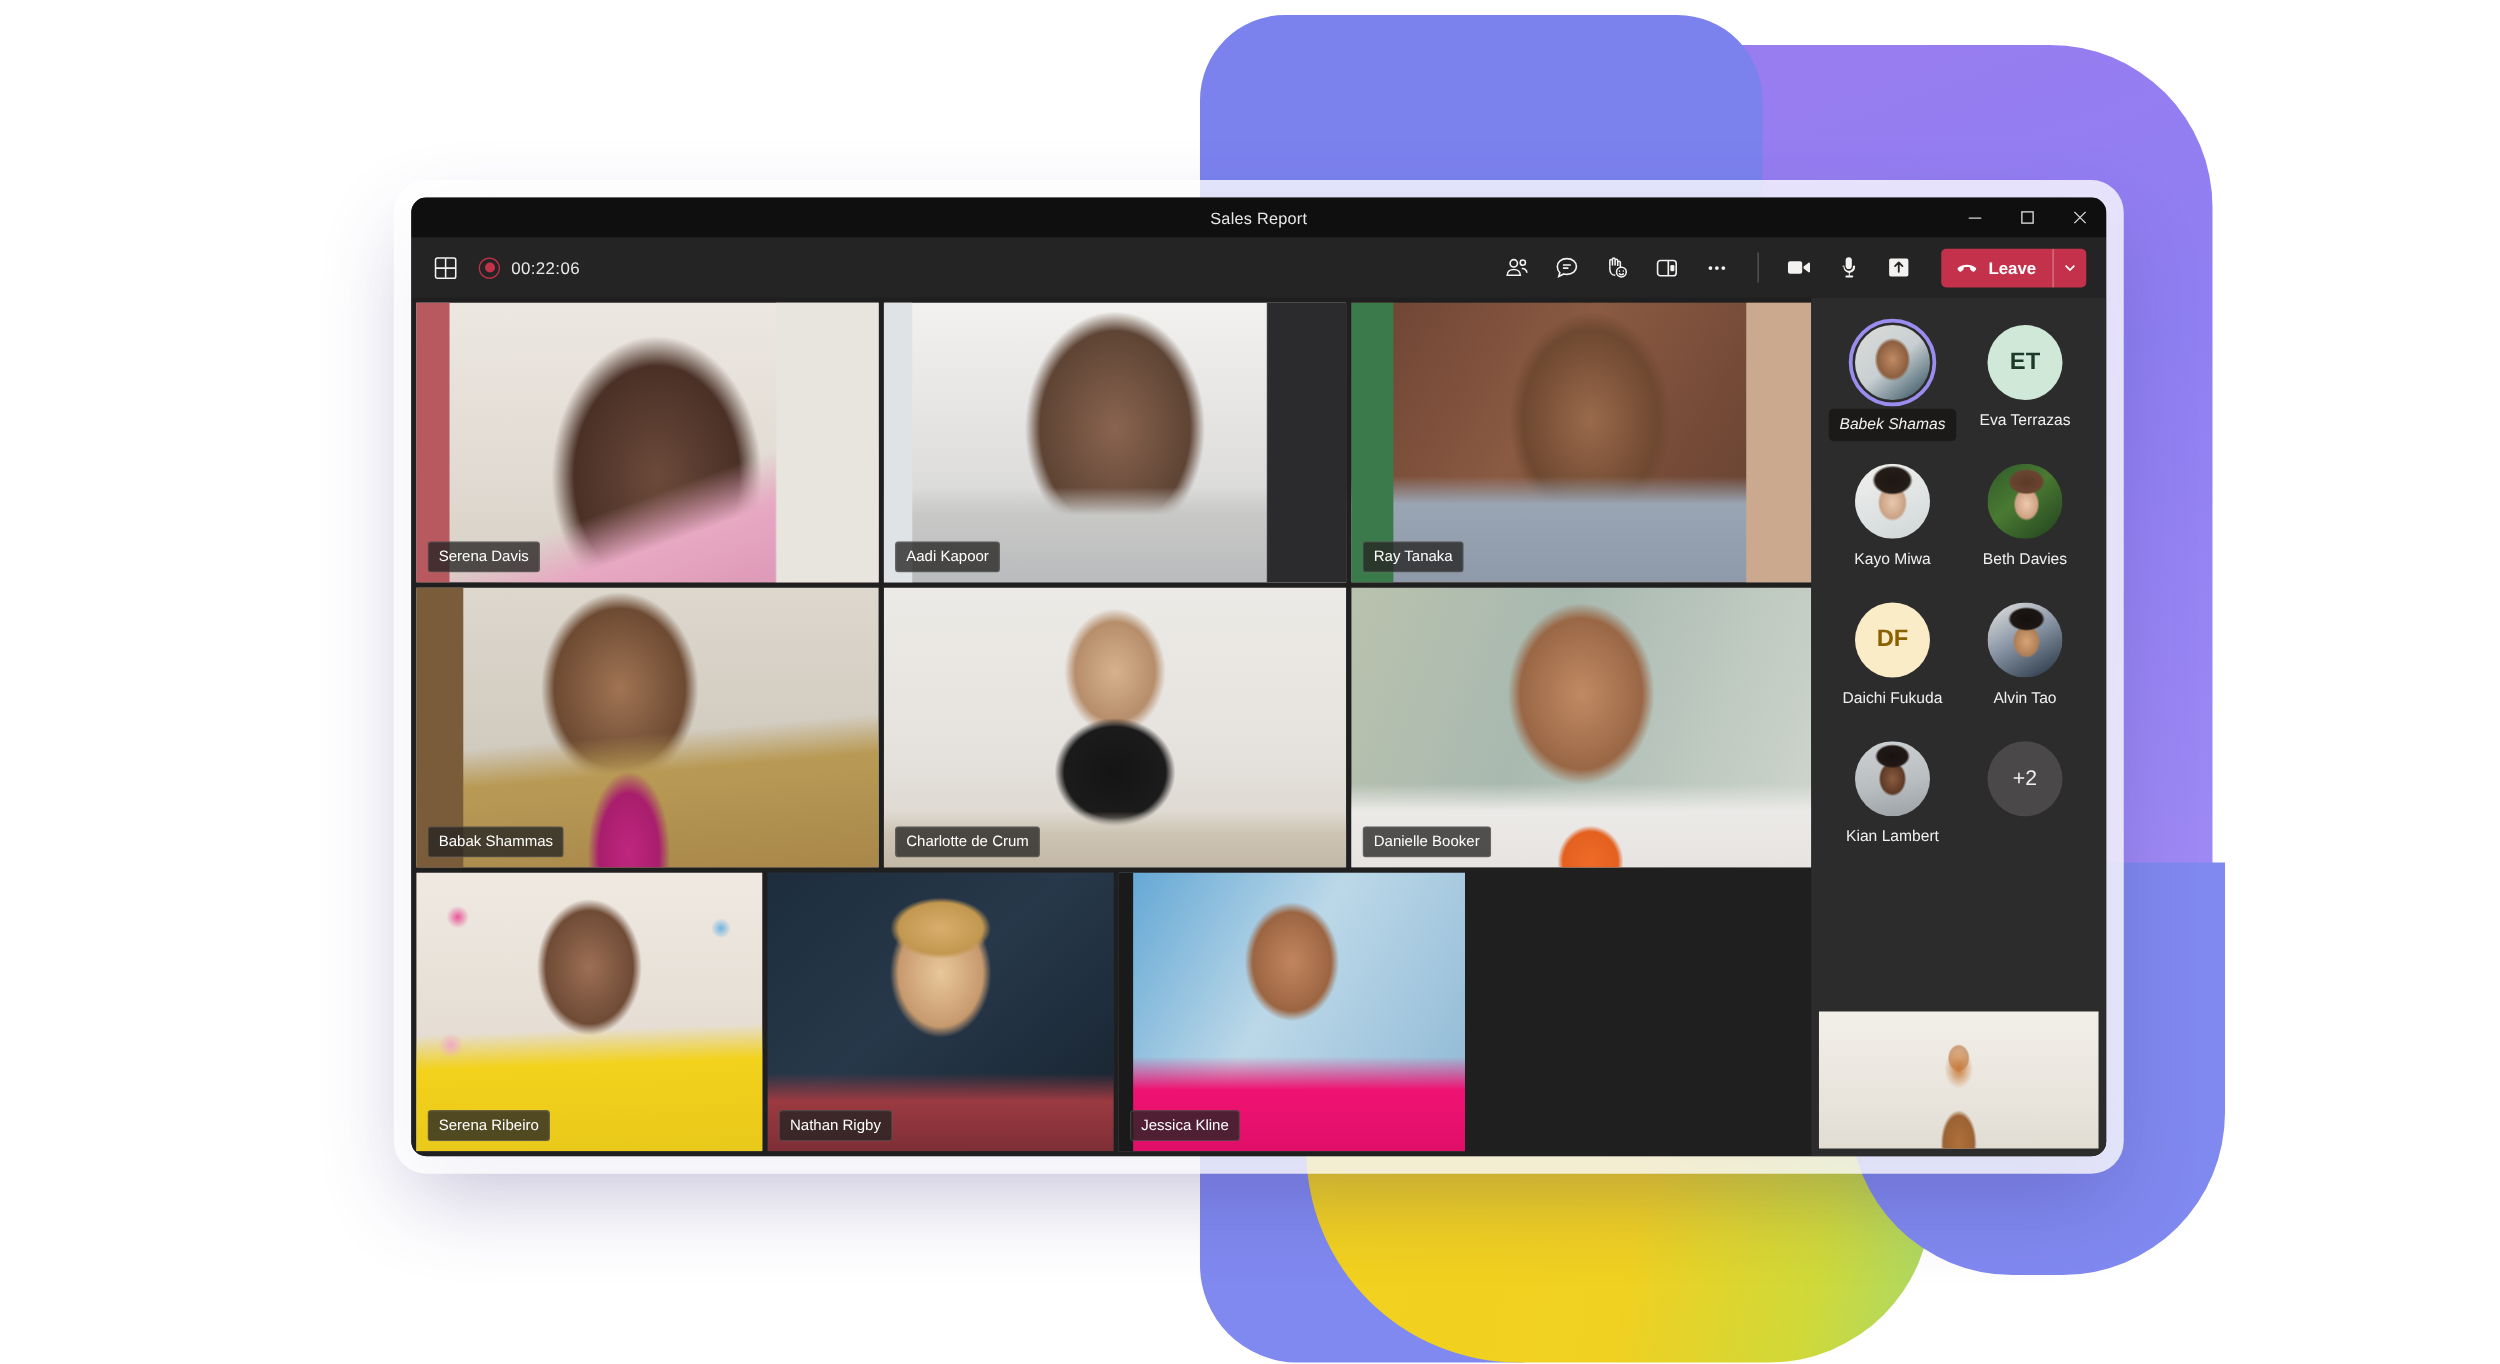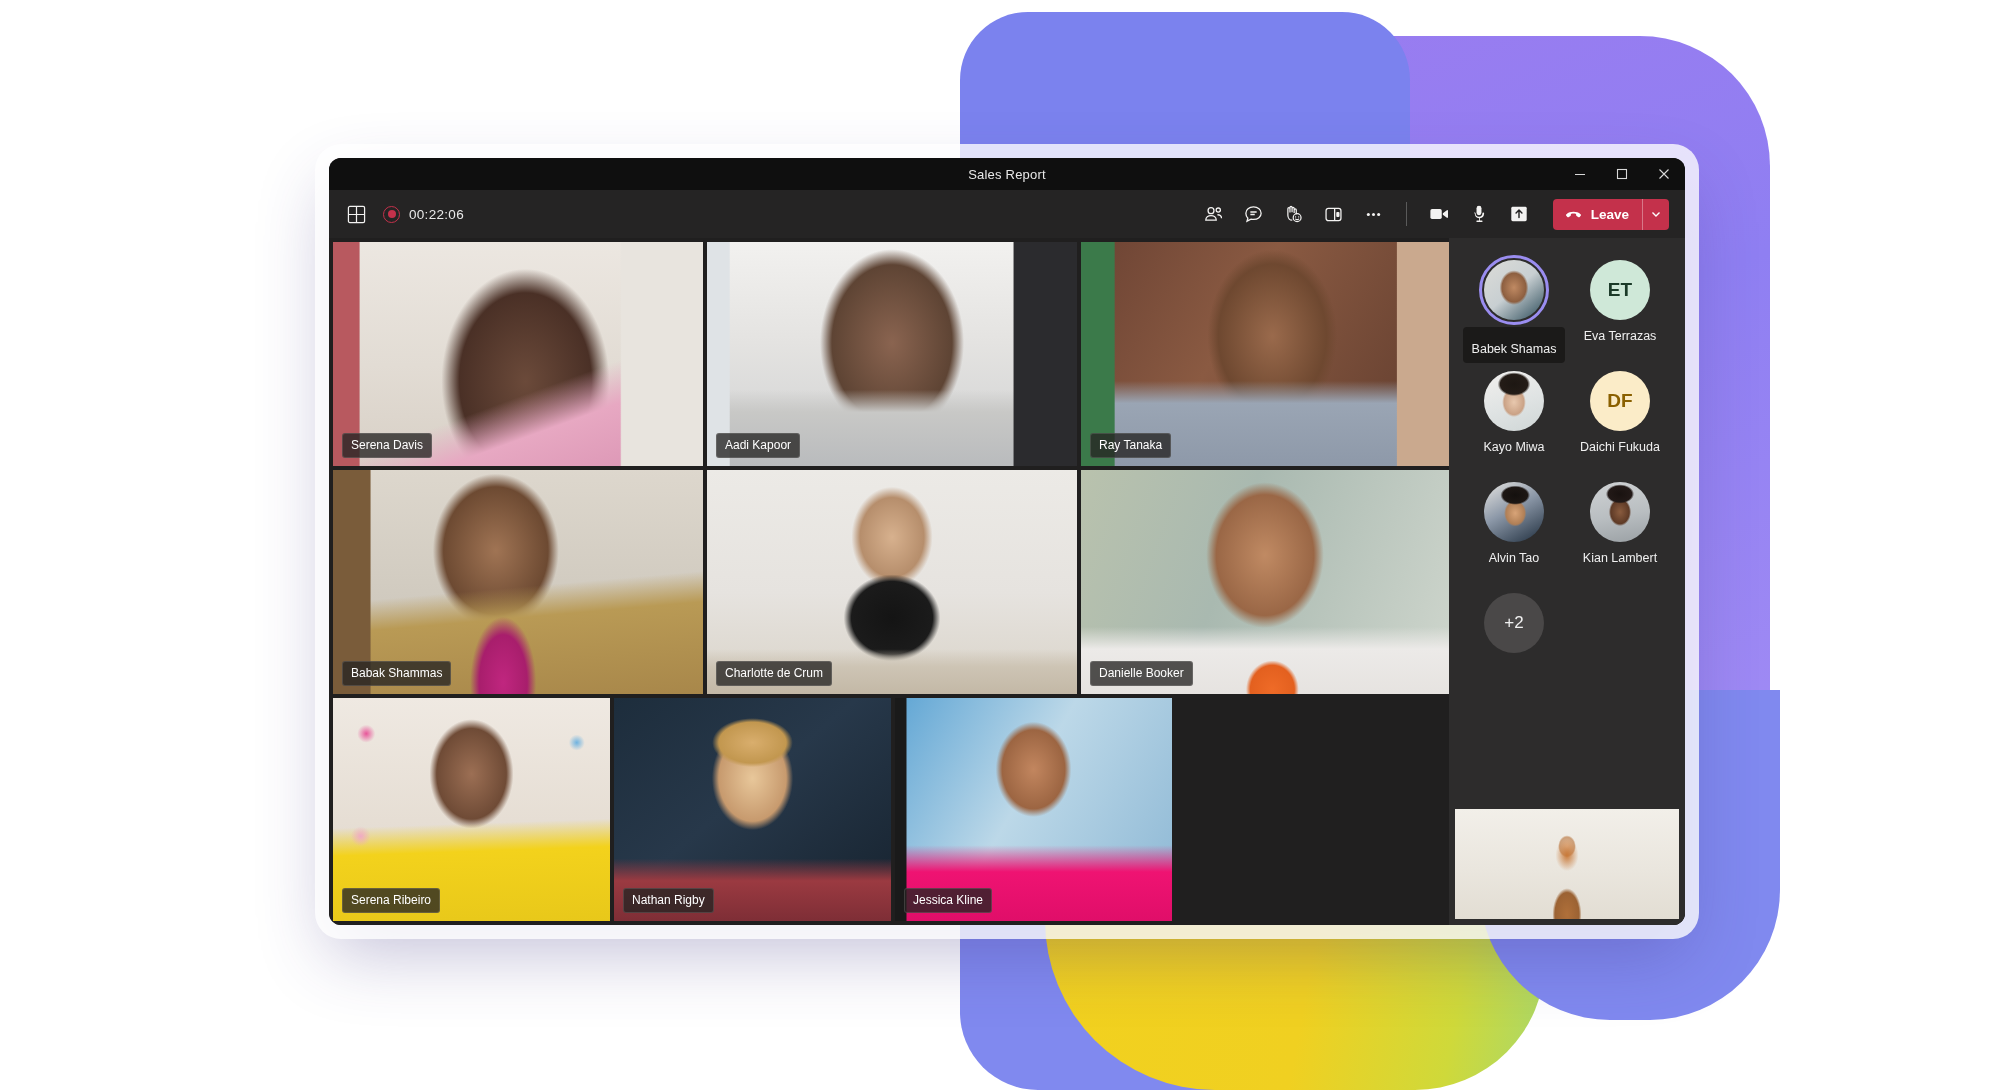--- a/index.html
+++ b/index.html
@@ -123,21 +123,21 @@
     display:flex; align-items:center; justify-content:center;
     font-size:19px; font-weight:600; position:relative;
   }
   .speak-ring {
     position:absolute; inset:-5px; border-radius:50%; border:3px solid #9a8df0;
   }
   .roster-name {
     margin-top:10px; color:#f0f0f0; font-size:12.5px; line-height:1; white-space:nowrap;
   }
   .roster-name.pill {
-    background:#1b1a19; padding:16px 9px 7px; border-radius:4px; margin-top:7px;
+    background:#1b1a19; padding:6px 9px 7px; border-radius:4px; margin-top:7px;font-style:italic;
   }
   #self-view {
     height:110px; margin:6px 6px 6px; position:relative; overflow:hidden; background:#111;
   }
   #self-view .photo { position:absolute; inset:0; }
 </style>
 </head>
 <body>
 
 <div class="stage">
@@ -398,20 +398,30 @@
             <div class="avatar-wrap">
               <div class="avatar" style="background:
                    radial-gradient(ellipse 16px 20px at 50% 52%, #e8c8ae 0%, #caa286 62%, rgba(202,162,134,0) 74%),
                    linear-gradient(160deg,#f2f0ee 0%,#dfe3e3 55%,#cfd6d6 100%)"></div>
               <div class="avatar" style="position:absolute;inset:0;background:
                    radial-gradient(ellipse 22px 16px at 50% 22%, #1d1713 0%, #241c17 62%, rgba(36,28,23,0) 74%)"></div>
             </div>
             <div class="roster-name">Kayo Miwa</div>
           </div>
 
+          <div class="roster-item">
+            <div class="avatar-wrap">
+              <div class="avatar" style="background:
+                   radial-gradient(ellipse 14px 18px at 52% 54%, #ecc9ad 0%, #cfa184 62%, rgba(207,161,132,0) 74%),
+                   linear-gradient(140deg,#2f5a2a 0%,#4a7a32 45%,#20401e 100%)"></div>
+              <div class="avatar" style="position:absolute;inset:0;background:
+                   radial-gradient(ellipse 20px 14px at 52% 24%, #5b3a28 0%, #6a4430 62%, rgba(106,68,48,0) 74%)"></div>
+            </div>
+            <div class="roster-name">Beth Davies</div>
+          </div>
 
           <div class="roster-item">
             <div class="avatar-wrap">
               <div class="avatar" style="background:#fbecc8;color:#8a6000">DF</div>
             </div>
             <div class="roster-name">Daichi Fukuda</div>
           </div>
 
           <div class="roster-item">
             <div class="avatar-wrap">

